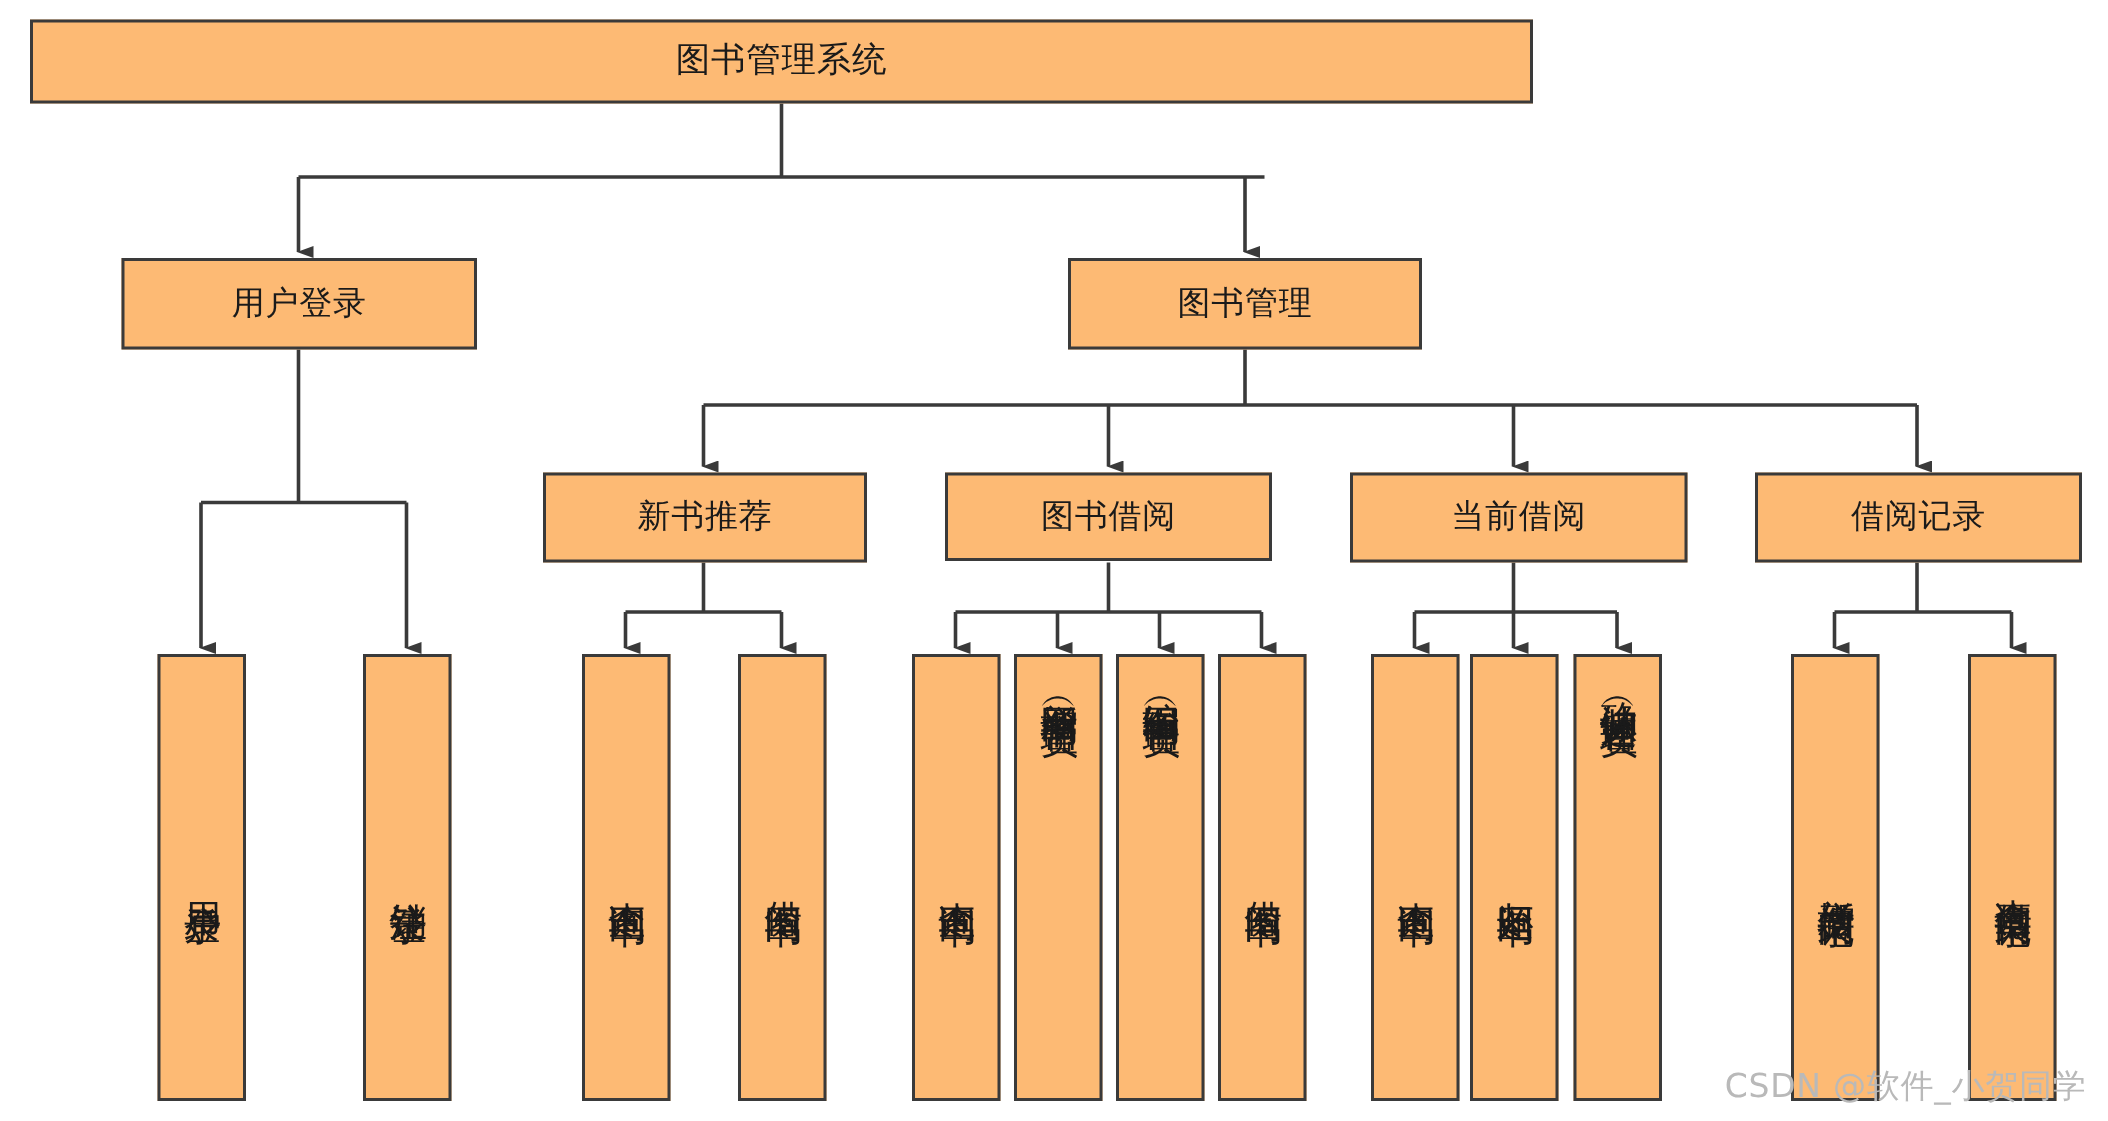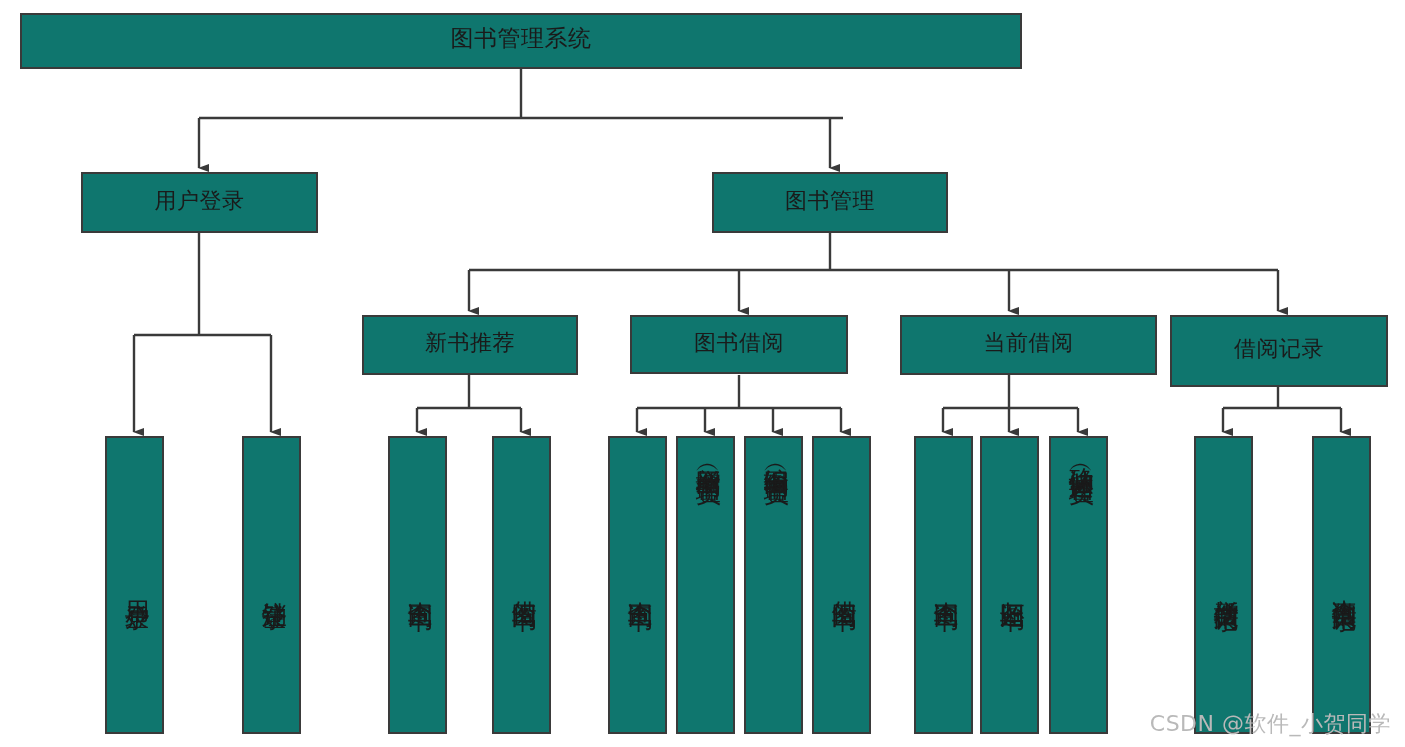--- a/index.html
+++ b/index.html
@@ -22,26 +22,25 @@
     position: absolute;
     left: 0;
     top: 0;
     width: 1405px;
     height: 747px;
   }
   .node {
     position: absolute;
     box-sizing: border-box;
     border: 2px solid #3a3a3a;
-    background: #0f766e;
+    background: #fdba74;
     display: flex;
     align-items: center;
     justify-content: center;
     color: #1a1a1a;
-    font-family: Liberation Mono, monospace;
   }
   .node .node-label {
     display: block;
     text-align: center;
     line-height: 1.18;
     letter-spacing: 0.5px;
   }
   .node.horizontal .node-label {
     font-size: 22px;
   }
@@ -141,24 +140,24 @@
   <div class="node horizontal" style="left:362px; top:315px; width:216px; height:60px;">
     <span class="node-label">新书推荐</span>
   </div>
 
   <div class="node horizontal" style="left:712px; top:172px; width:236px; height:61px;">
     <span class="node-label">图书管理</span>
   </div>
   <div class="node horizontal" style="left:630px; top:315px; width:218px; height:59px;">
     <span class="node-label">图书借阅</span>
   </div>
-  <div class="node horizontal" style="left:900px; top:315px; width:257px; height:60px;">
+  <div class="node horizontal" style="left:900px; top:315px; width:225px; height:60px;">
     <span class="node-label">当前借阅</span>
   </div>
-  <div class="node horizontal" style="left:1170px; top:315px; width:218px; height:72px;">
+  <div class="node horizontal" style="left:1170px; top:315px; width:218px; height:60px;">
     <span class="node-label">借阅记录</span>
   </div>
 
   <div class="node vertical center-text" style="left:105px; top:436px; width:59px; height:298px;">
     <span class="node-label">用户登录</span>
   </div>
   <div class="node vertical center-text" style="left:242px; top:436px; width:59px; height:298px;">
     <span class="node-label">注销登录</span>
   </div>
 

